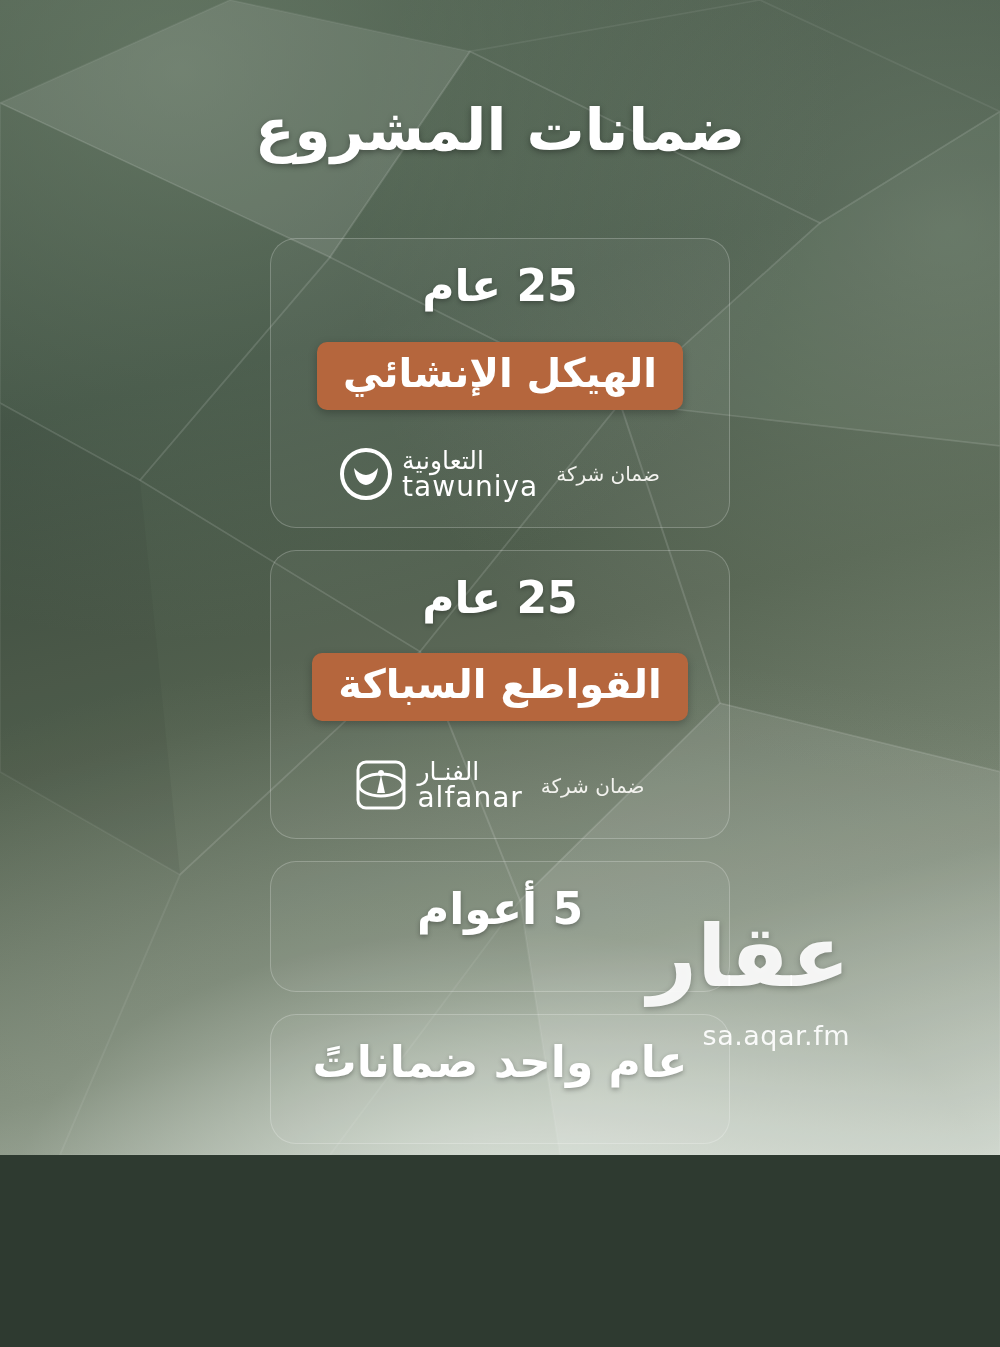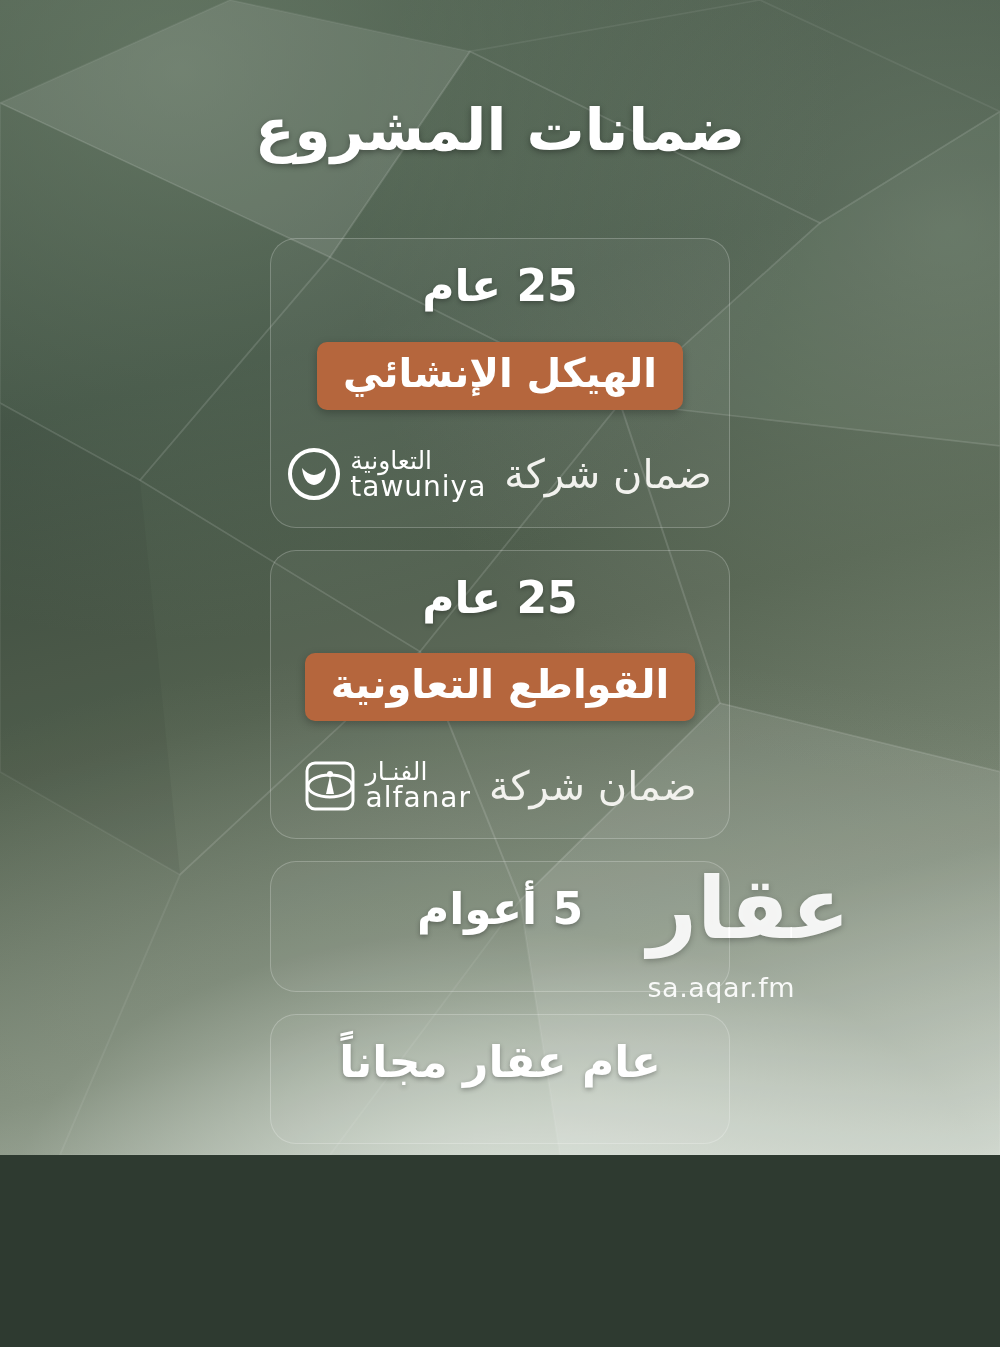--- a/index.html
+++ b/index.html
@@ -94,28 +94,28 @@
 
   .guarantor {
     margin-top: 20px;
     display: flex;
     flex-direction: row;
     align-items: center;
     gap: 18px;
     color: #ffffff;
   }
   .guarantor-label {
-    font-size: 40px;
+    font-size: 20px;
     color: #f2f2ee;
     white-space: nowrap;
   }
   .brand {
     display: flex;
     flex-direction: row;
-    align-items: center;
+    align-items: flex-start;
     gap: 10px;
   }
   .brand-mark {
     width: 52px;
     height: 52px;
     flex: 0 0 52px;
   }
   .brand-text {
     display: flex;
     flex-direction: column;
@@ -130,22 +130,22 @@
   .brand-en {
     font-size: 28px;
     color: #ffffff;
     letter-spacing: 1px;
     direction: ltr;
   }
 
   .watermark {
     position: absolute;
     right: 150px;
-    top: 868px;
-    text-align: left;
+    top: 916px;
+    text-align: right;
     color: rgba(255,255,255,0.92);
     pointer-events: none;
   }
   .watermark .wm-logo {
     font-size: 86px;
     font-weight: bold;
     line-height: 0.95;
     letter-spacing: -2px;
     text-shadow: 0 2px 6px rgba(0,0,0,0.25);
   }
@@ -204,21 +204,21 @@
               <circle cx="26" cy="26" r="24" fill="none" stroke="#ffffff" stroke-width="4"></circle>
               <path d="M14 20 q12 14 24 0 q-2 16 -12 17 q-10 -1 -12 -17 z" fill="#ffffff"></path>
             </svg>
           </div>
         </div>
       </div>
     </div>
 
     <div class="card">
       <div class="duration">25 عام</div>
-      <div class="pill">القواطع التعاونية</div>
+      <div class="pill">القواطع السباكة</div>
       <div class="guarantor">
         <div class="guarantor-label">ضمان شركة</div>
         <div class="brand">
           <div class="brand-text">
             <div class="brand-ar">الفنـار</div>
             <div class="brand-en">alfanar</div>
           </div>
           <div class="brand-mark">
             <svg viewBox="0 0 52 52" xmlns="http://www.w3.org/2000/svg">
               <rect x="3" y="3" width="46" height="46" rx="8" fill="none" stroke="#ffffff" stroke-width="3"></rect>
@@ -229,21 +229,21 @@
           </div>
         </div>
       </div>
     </div>
 
     <div class="card compact">
       <div class="duration">5 أعوام</div>
     </div>
 
     <div class="card compact">
-      <div class="duration">عام عقار مجاناً</div>
+      <div class="duration">عام واحد ضماناتً</div>
     </div>
 
   </div>
 
   <div class="watermark">
     <div class="wm-logo">عقار</div>
     <div class="wm-url">sa.aqar.fm</div>
   </div>
 
 </div>

